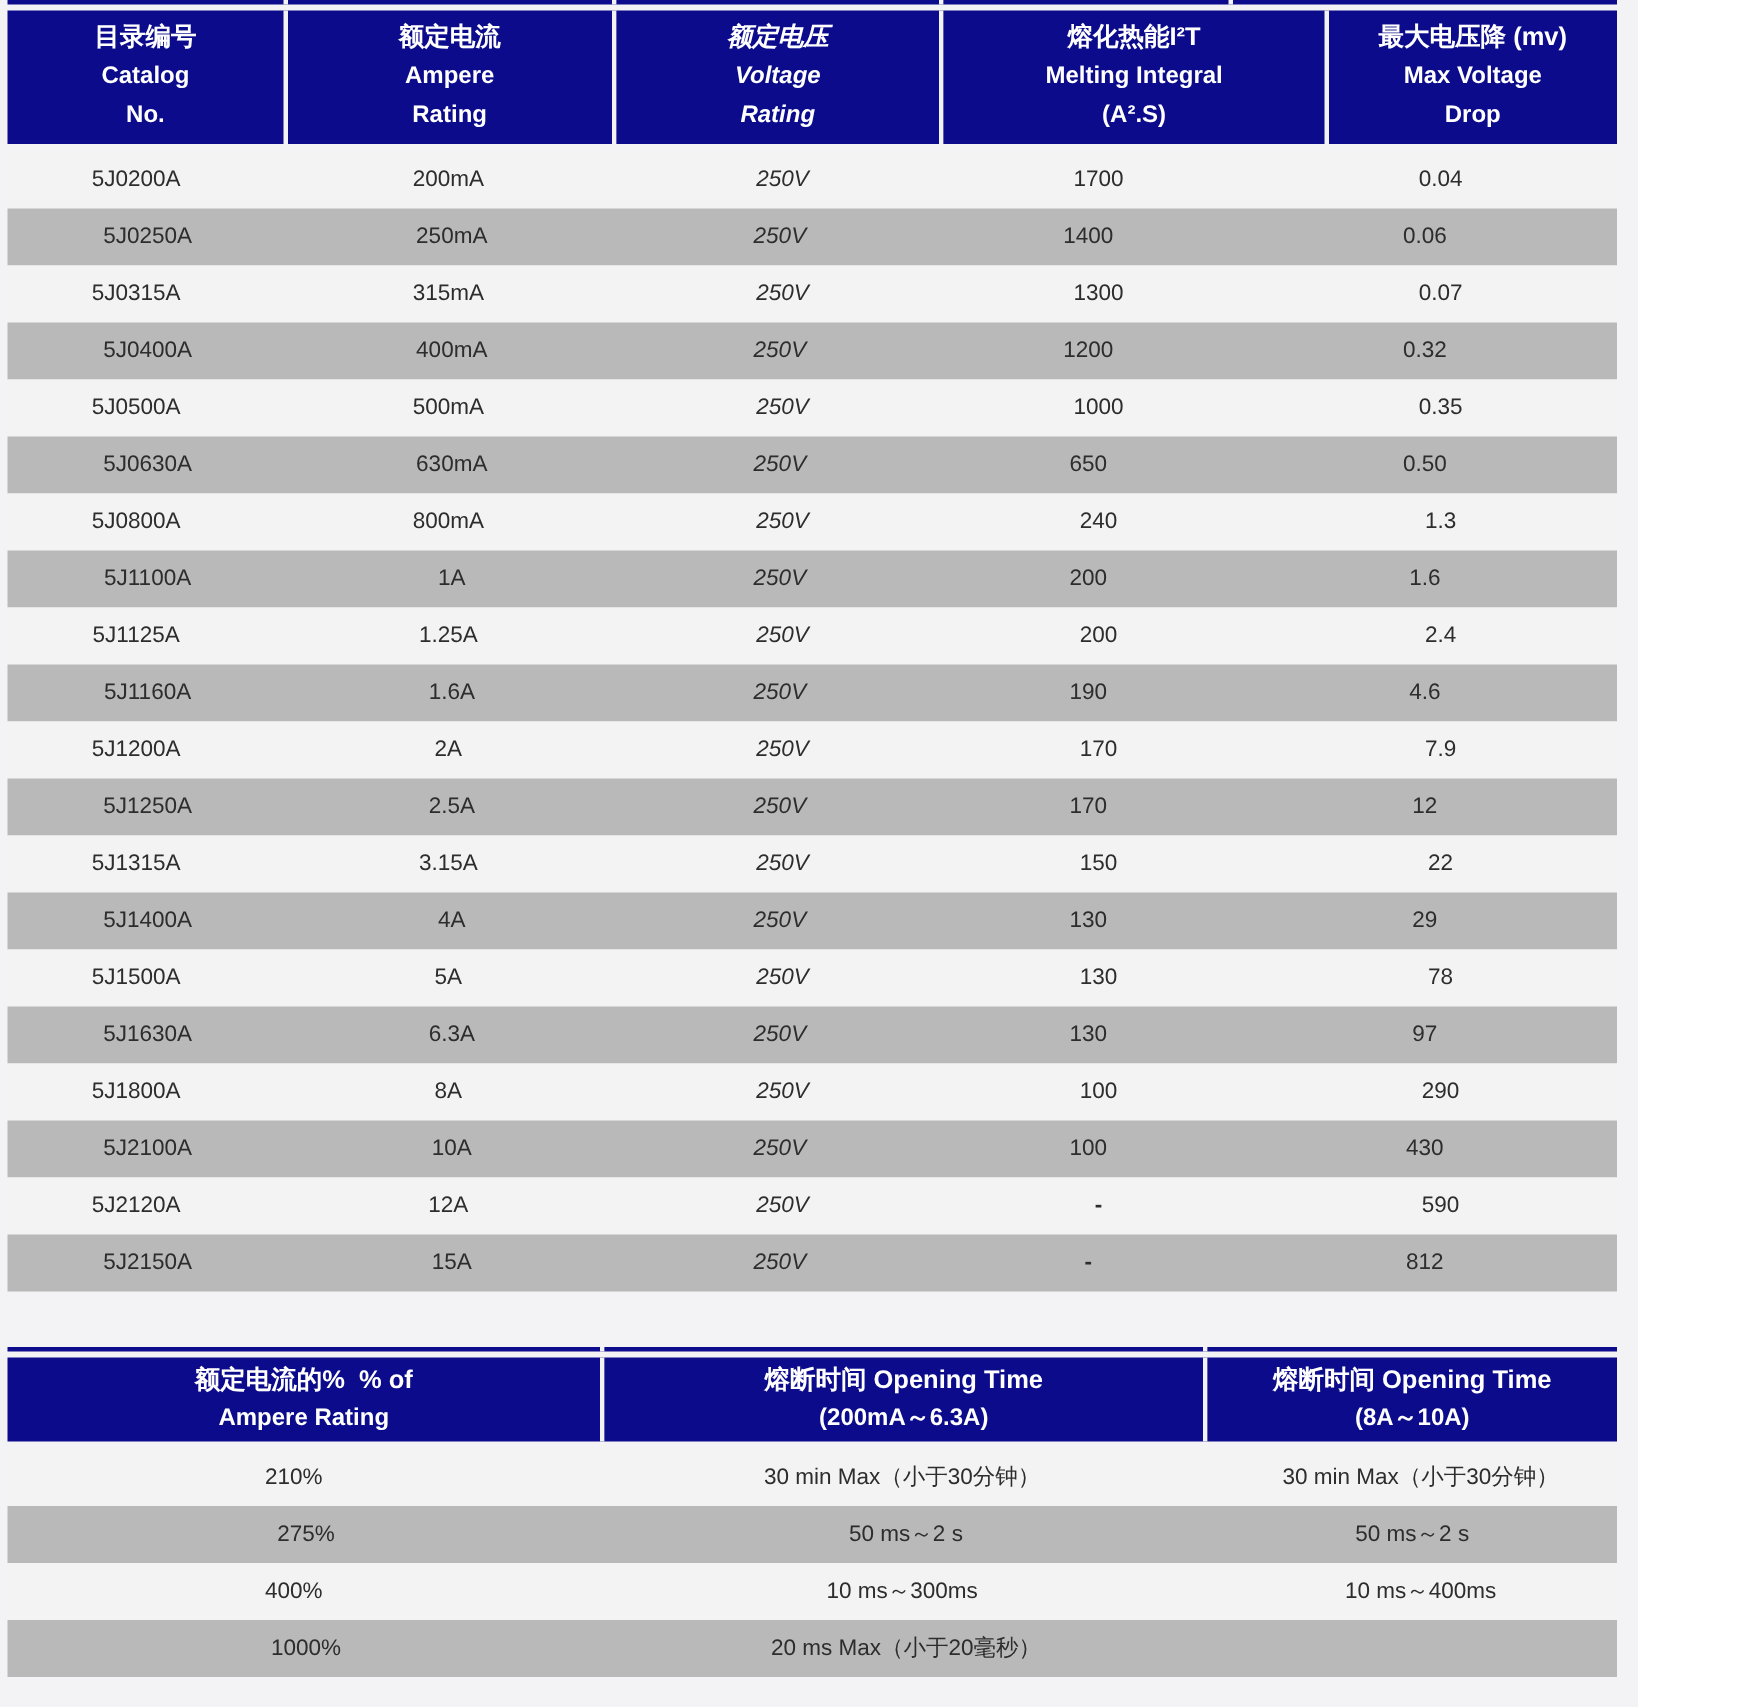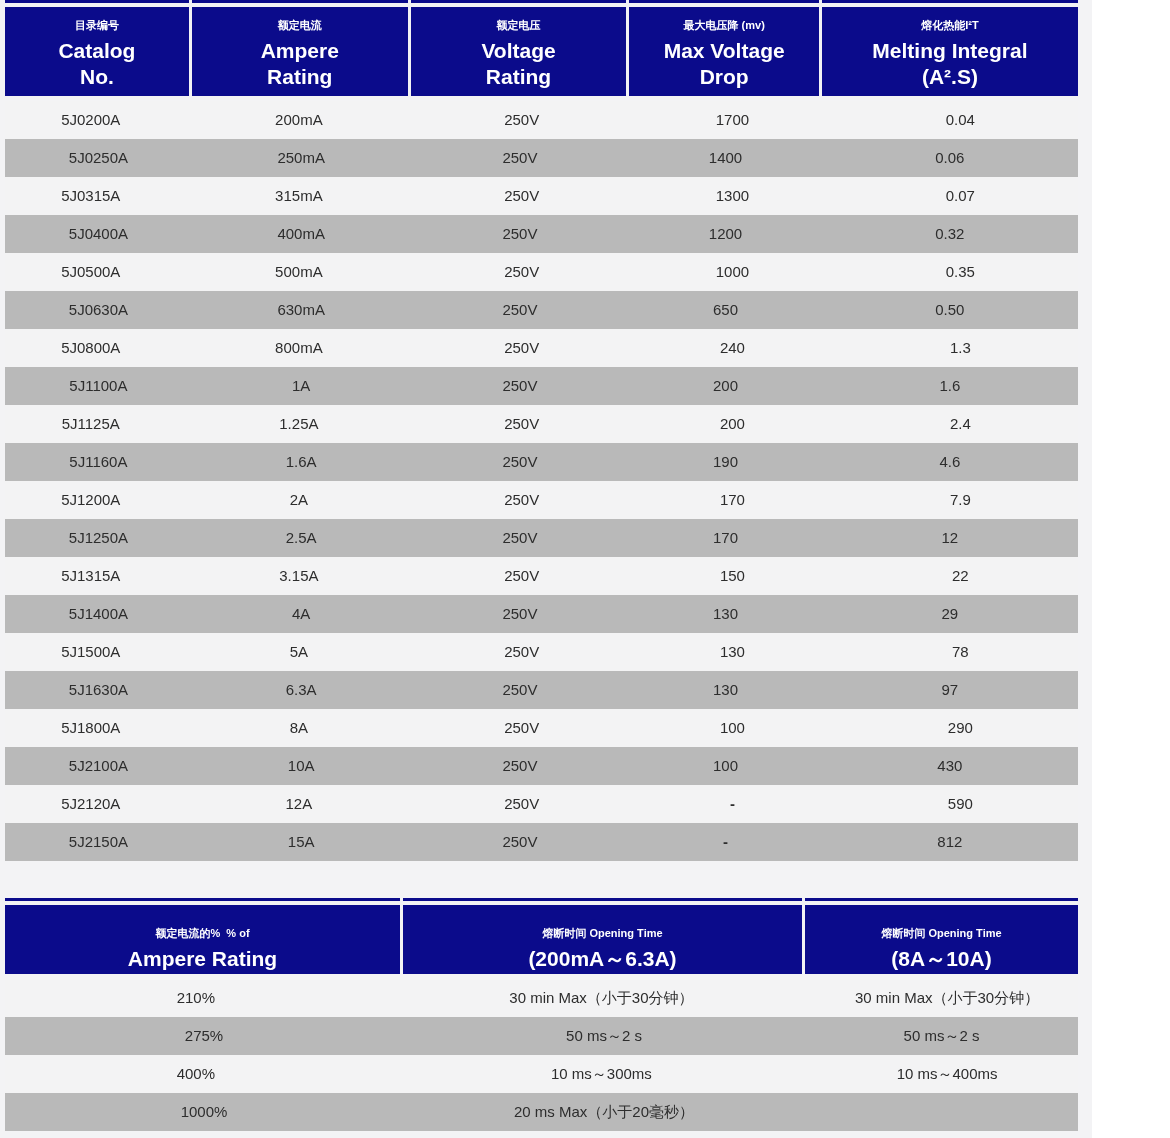--- a/index.html
+++ b/index.html
@@ -11,40 +11,40 @@
   }
   .content {
     position: absolute; left: 0; top: 0;
     width: 1092px; height: 1138px;
     background: #f3f3f5;
   }
   .tbl { margin-left: 5px; width: 1073px; }
   .tbl2 { margin-top: 37px; }
 
   
-  .t1c0 { width: 199px; } .t1c1 { width: 233px; } .t1c2 { width: 233px; }
+  .t1c0 { width: 199px; } .t1c1 { width: 233px; } .t1c2 { width: 233px; font-style: italic; }
   .t1c3 { width: 205px; } .t1c4 { width: 273px; }
   
   .t2c0 { width: 398px; } .t2c1 { width: 402px; } .t2c2 { width: 273px; }
 
   .strip { display: flex; height: 3px; margin-bottom: 4px; }
   .strip .scell { background: #0b0b8b; border-right: 3px solid #f3f3f5; height: 3px; }
   .strip .scell:last-child { border-right: none; }
 
   .hdr { display: flex; margin-bottom: 5px; }
   .hdr .hcell {
     background: #0b0b8b; color: #ffffff;
     text-align: center; font-weight: bold;
     border-right: 3px solid #f3f3f5;
     padding: 5px 0 6px 0;
   }
   .hdr .hcell:last-child { border-right: none; }
-  .hline { line-height: 26px; font-size: 21px; white-space: pre; }
-  .hline.zh { font-size: 11px; }
-  .hdr2 .hcell { padding: 15px 0 2px 0; }
+  .hline { line-height: 26px; font-size: 16px; white-space: pre; }
+  .hline.zh { font-size: 17px; }
+  .hdr2 .hcell { padding: 2px 0 2px 0; }
 
   .rows .row { display: flex; height: 38px; }
   .rows .row.light { background: #f3f3f4; gap: 22px; }
   .rows .row.dark  { background: #b9b9b9; align-items: flex-end; }
   .rows .cell {
     line-height: 38px; font-size: 15px;
     text-align: center; color: #2d2d2d;
     overflow: hidden; white-space: pre;
   }
   .rows .cell.dash { font-weight: bold; }
@@ -73,30 +73,30 @@
       <div class="hcell t1c1">
         <div class="hline zh">额定电流</div>
         <div class="hline">Ampere</div>
         <div class="hline">Rating</div>
       </div>
       <div class="hcell t1c2">
         <div class="hline zh">额定电压</div>
         <div class="hline">Voltage</div>
         <div class="hline">Rating</div>
       </div>
+      <div class="hcell t1c4">
+        <div class="hline zh">熔化热能I²T</div>
+        <div class="hline">Melting Integral</div>
+        <div class="hline">(A².S)</div>
+      </div>
       <div class="hcell t1c3">
         <div class="hline zh">最大电压降 (mv)</div>
         <div class="hline">Max Voltage</div>
         <div class="hline">Drop</div>
       </div>
-      <div class="hcell t1c4">
-        <div class="hline zh">熔化热能I²T</div>
-        <div class="hline">Melting Integral</div>
-        <div class="hline">(A².S)</div>
-      </div>
     </div>
 
     <div class="rows">
         <div class="row light">
           <div class="cell t1c0">5J0200A</div>
           <div class="cell t1c1">200mA</div>
           <div class="cell t1c2">250V</div>
           <div class="cell t1c3">1700</div>
           <div class="cell t1c4">0.04</div>
         </div>

